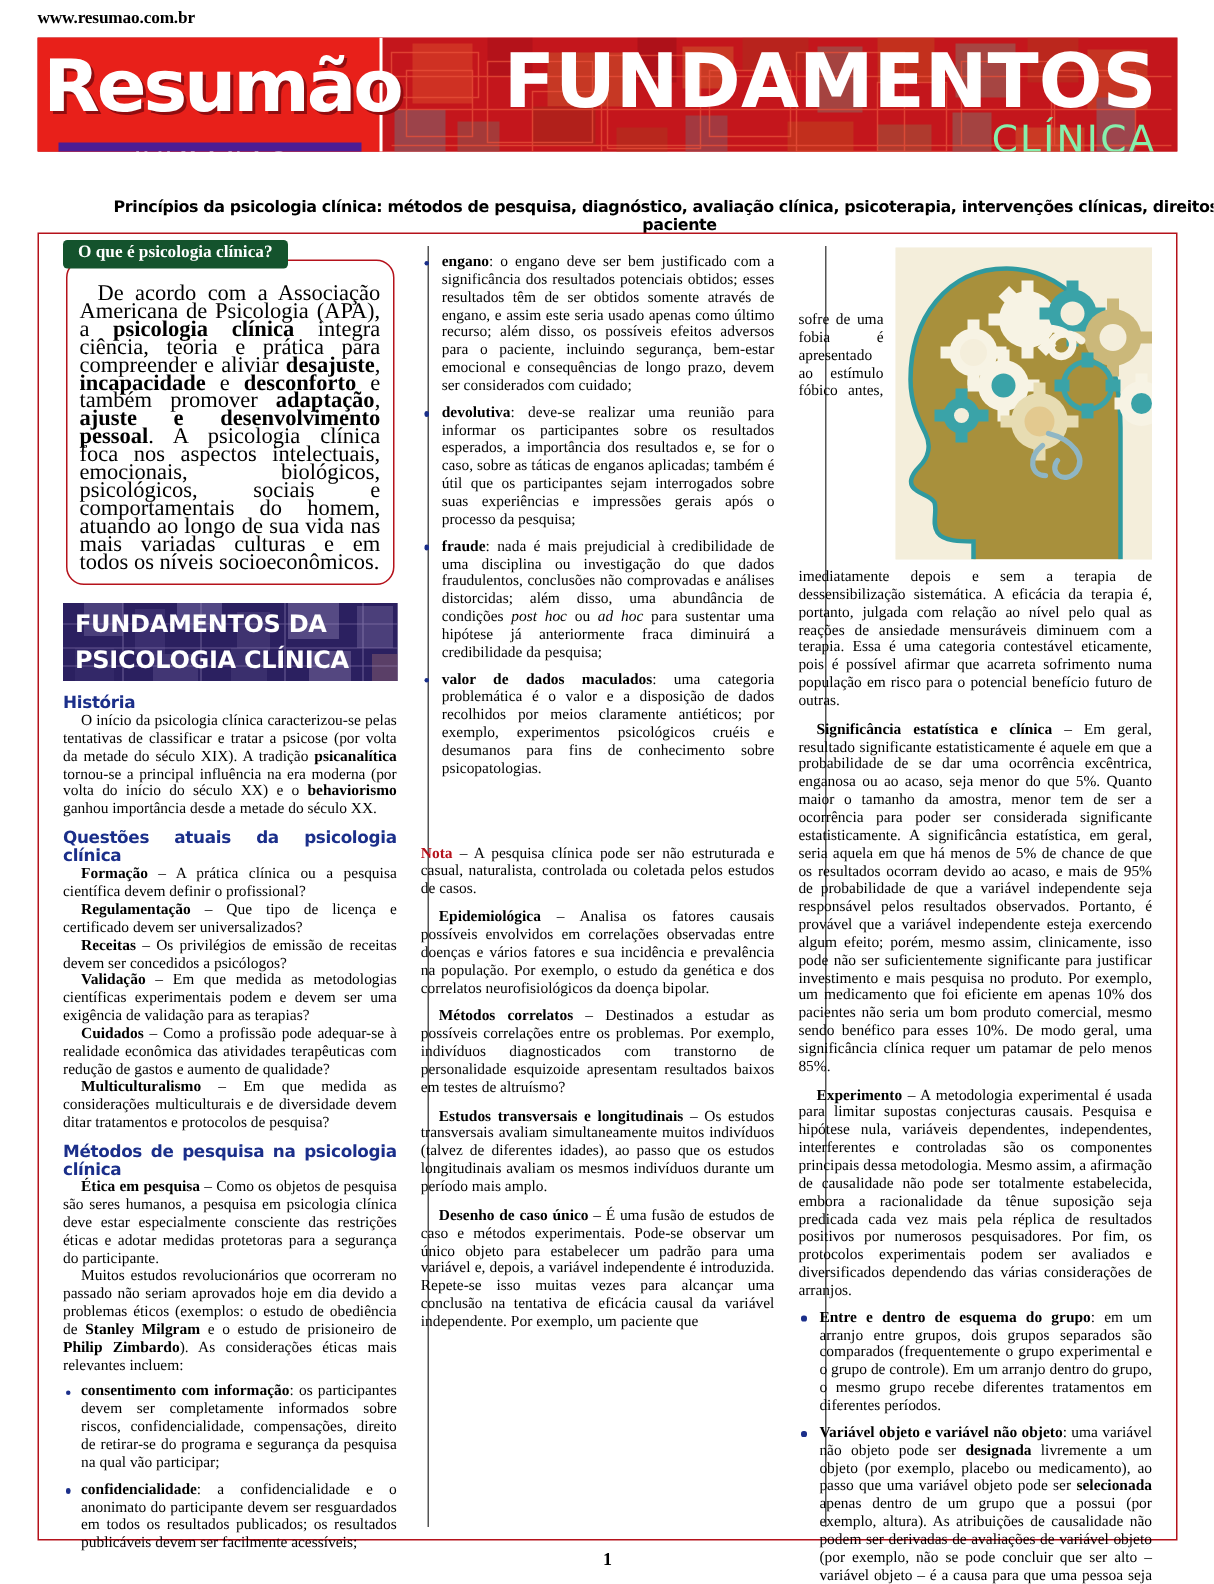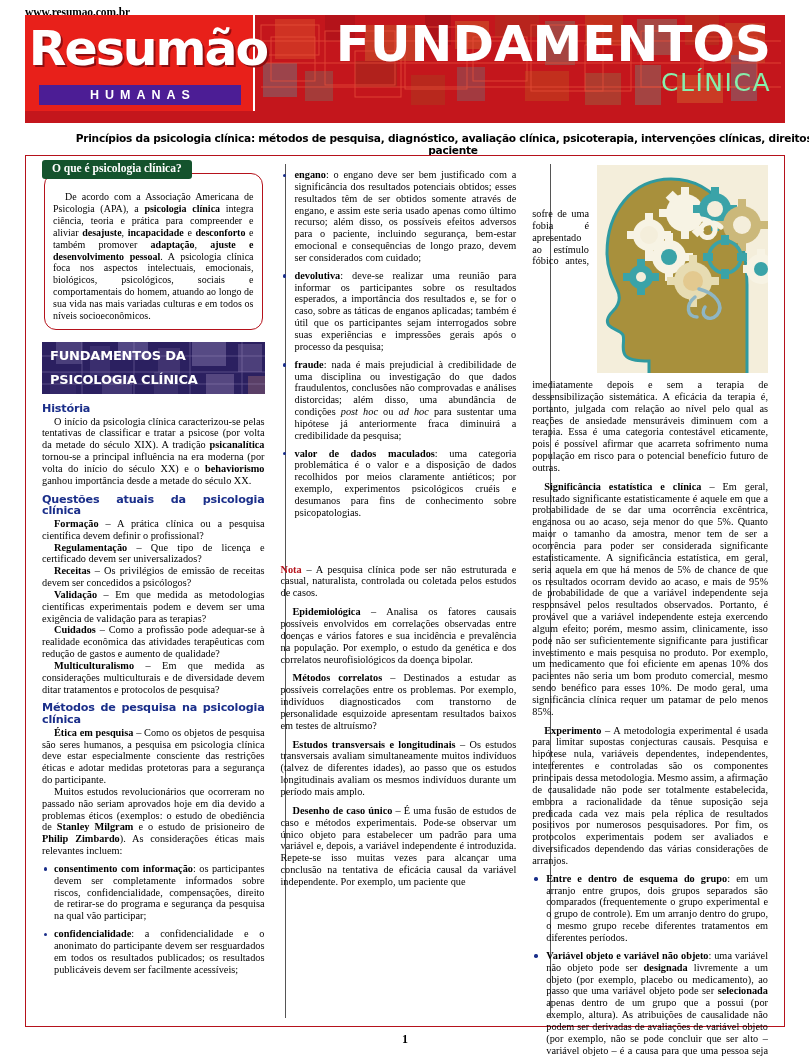--- a/index.html
+++ b/index.html
@@ -22,22 +22,22 @@
     font-family: "Liberation Serif", serif;
     font-weight: bold;
     font-size: 11.5px;
     letter-spacing: -0.1px;
     color: #000;
   }
 
   
   .masthead {
     position: absolute;
-    left: 25px; top: 15px;
-    width: 760px; height: 108px;
+    left: 25px; top: 25px;
+    width: 760px; height: 76px;
     background: #c4161c;
     overflow: hidden;
   }
   .mast-left {
     position: absolute; left: 0; top: 0;
     width: 230px; height: 96px;
     background: #e8201a;
     border-right: 2px solid #ffffff;
     z-index: 4;
   }
@@ -159,41 +159,41 @@
     font-family: "Liberation Serif", serif;
     font-weight: bold;
     font-size: 11.5px;
     padding: 3px 10px 4px 10px;
     border-radius: 3px;
     white-space: nowrap;
   }
   .callout p {
     margin: 0;
     text-indent: 12px;
-    font-size: 10px;
+    font-size: 15px;
     line-height: 11.9px;
     text-align: justify;
   }
 
   
   .banner {
     position: relative;
     margin: 2px 0 9px 0;
     height: 52px;
     background: linear-gradient(90deg,#2b2060 0%, #3a2a6e 30%, #4b3a80 62%, #6a5a93 100%);
     overflow: hidden;
   }
   .banner .blocks { position: absolute; inset: 0; }
   .banner-text {
     position: relative;
     z-index: 3;
     color: #ffffff;
     font-family: "DejaVu Sans", sans-serif;
     font-weight: bold;
-    font-size: 13px;
+    font-size: 16px;
     line-height: 24px;
     padding: 2px 6px 0 8px;
     letter-spacing: -0.2px;
   }
 
   
   h3.sec {
     margin: 7px 0 1px 0;
     font-family: "DejaVu Sans", sans-serif;
     font-size: 11.2px;

